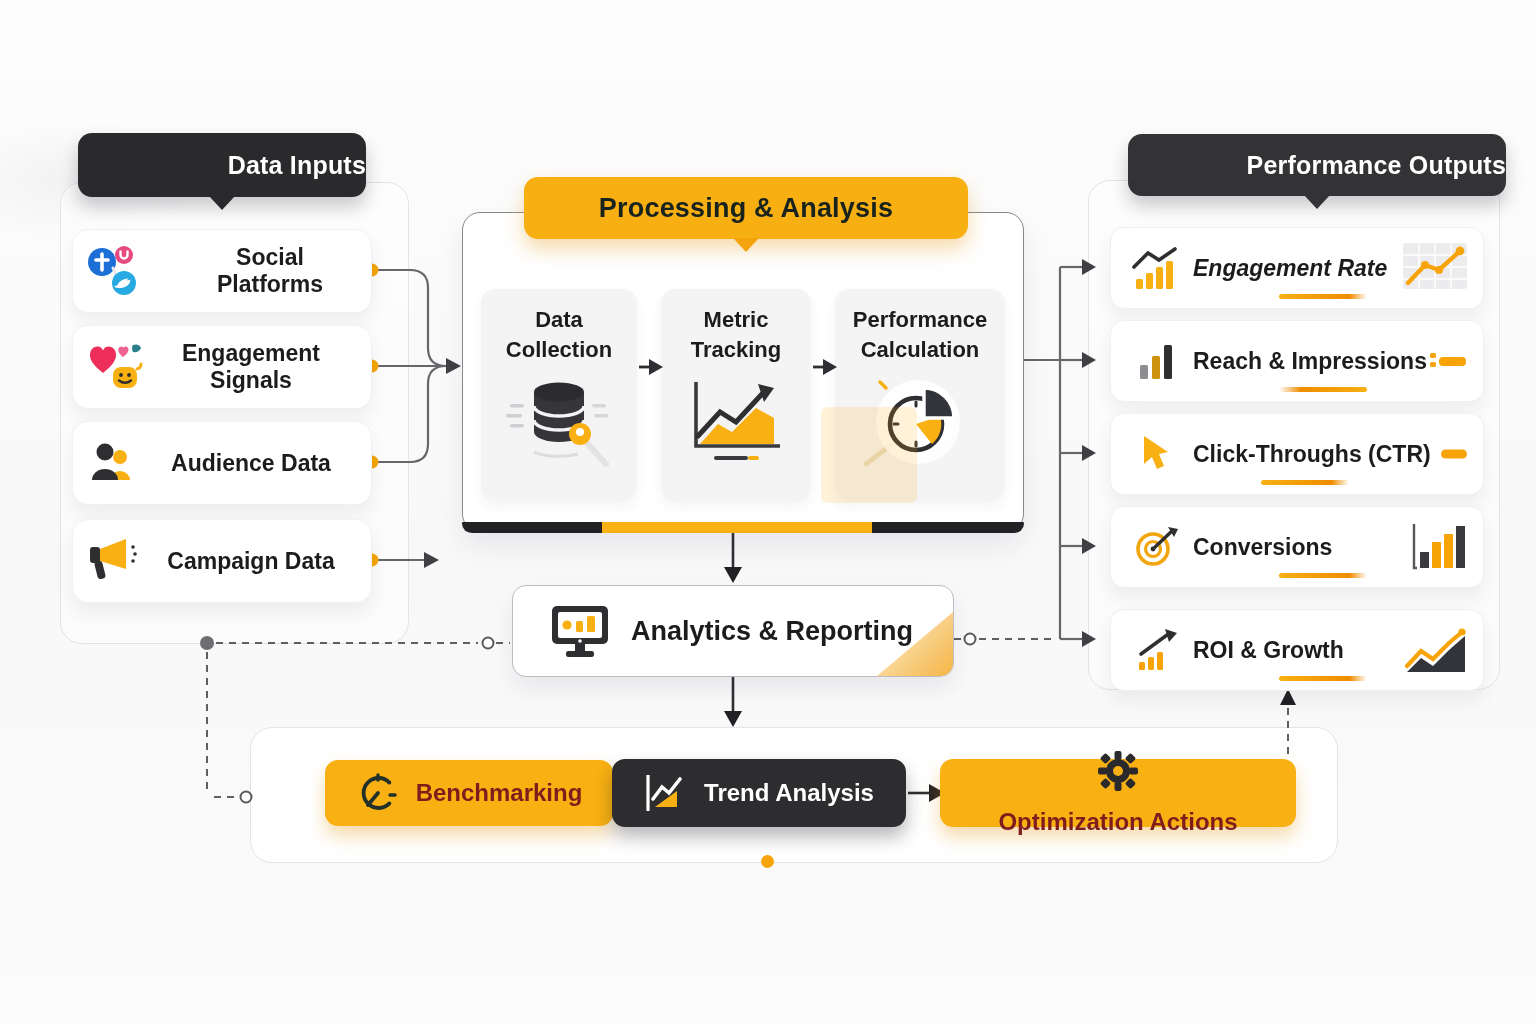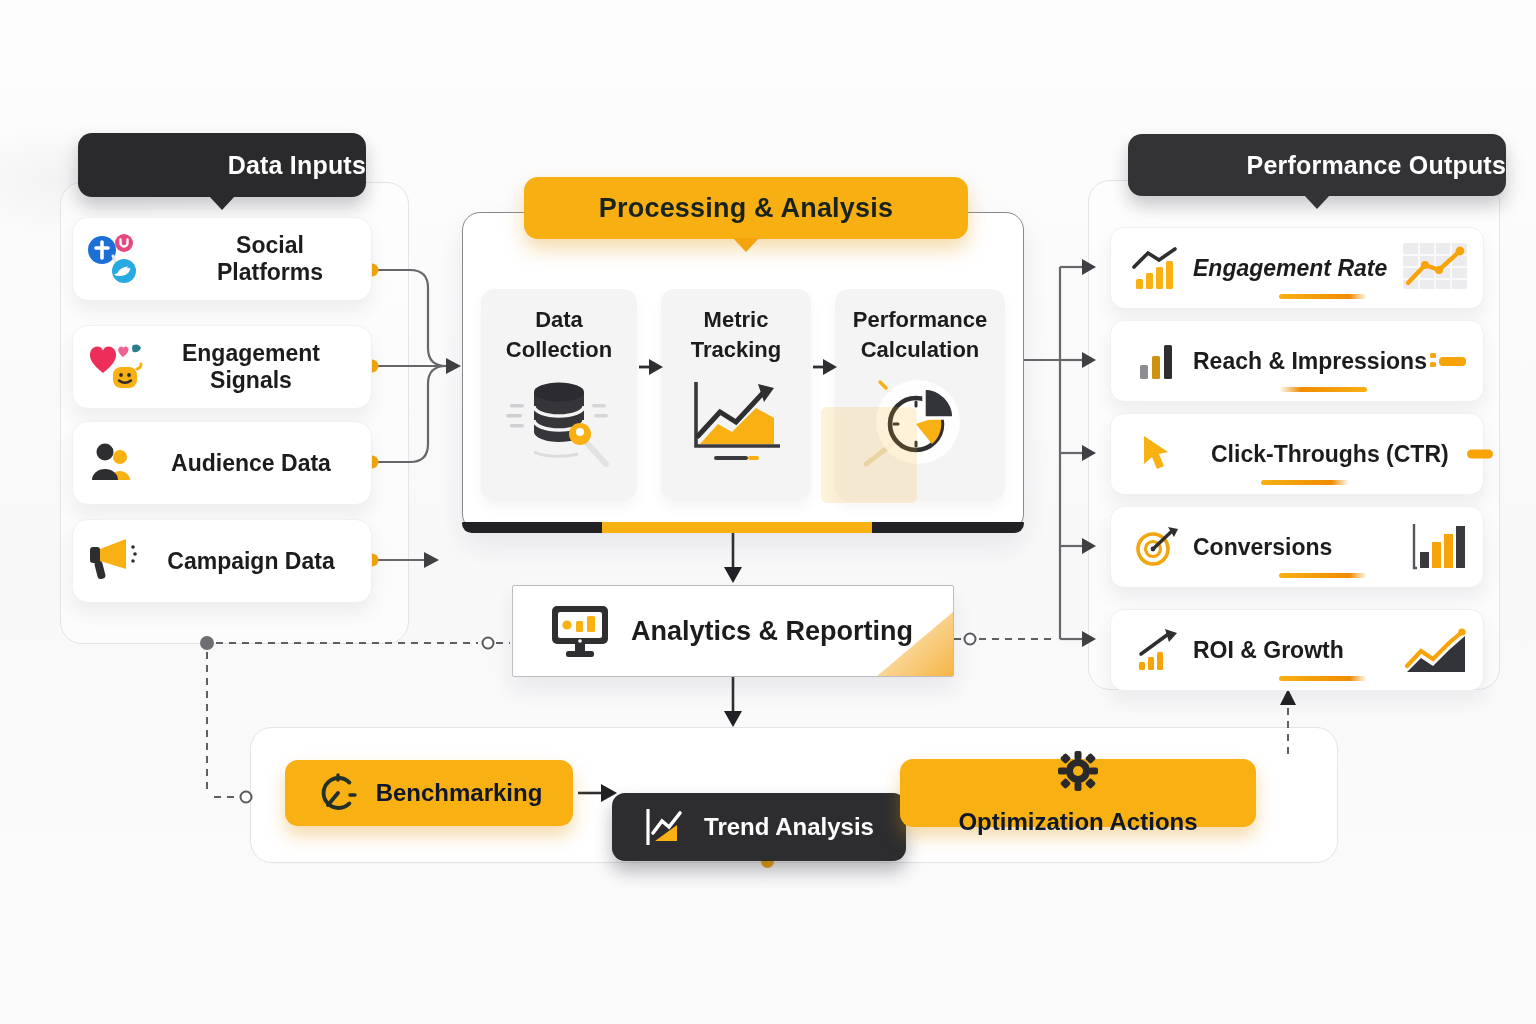--- a/index.html
+++ b/index.html
@@ -33,30 +33,30 @@
   .proc-bar{position:absolute;left:-1px;bottom:-2px;width:calc(100% + 2px);height:11px;border-radius:2px 2px 16px 16px;
     background:linear-gradient(90deg,#222225 0%,#222225 25%,#F8B013 25%,#F8B013 73%,#222225 73%,#222225 100%);}
   .step{
     position:absolute;top:76px;height:212px;background:#f4f4f5;border-radius:14px;
     box-shadow:0 6px 12px rgba(60,60,80,.05);text-align:center;
   }
   .step .t{font-weight:700;font-size:22px;line-height:1.35;margin-top:16px;}
   .step .ic{margin-top:12px;display:flex;justify-content:center;}
   .ar-box{
     position:absolute;left:512px;top:585px;width:440px;height:90px;background:#ffffff;
-    border:1.6px solid #bcbcc2;border-radius:2px;box-shadow:0 12px 22px rgba(40,40,60,.08);
+    border:1.6px solid #bcbcc2;border-radius:14px;box-shadow:0 12px 22px rgba(40,40,60,.08);
     display:flex;align-items:center;overflow:hidden;
   }
   .ar-box .corner{position:absolute;right:0;bottom:0;width:76px;height:64px;
     background:linear-gradient(135deg,rgba(250,200,100,.25),#F5B545);
     clip-path:polygon(100% 0,100% 100%,0 100%);}
   .ar-box .lbl{font-weight:700;font-size:27px;}
   .btm-btn{position:absolute;display:flex;align-items:center;justify-content:center;gap:16px;
     border-radius:13px;font-weight:700;font-size:24px;}
-  .btm-btn.yellow{background:#F8B013;color:#0f172a;box-shadow:0 10px 18px rgba(226,152,16,.35);}
+  .btm-btn.yellow{background:#F8B013;color:#7f1d1d;box-shadow:0 10px 18px rgba(226,152,16,.35);margin-left:40px;}
   .btm-btn.dark{background:#2d2d30;color:#ffffff;box-shadow:0 10px 18px rgba(20,20,30,.3);}
   .outcard{
     position:absolute;left:1110px;width:372px;height:80px;background:#ffffff;border:1px solid #f0f0f2;
     border-radius:14px;box-shadow:0 10px 18px rgba(50,50,70,.07);display:flex;align-items:center;
   }
   .outcard .ic{flex:0 0 52px;margin-left:20px;display:flex;justify-content:center;}
   .outcard .lbl{font-weight:700;font-size:23px;margin-left:10px;white-space:nowrap;}
   .outcard .aux{margin-left:auto;margin-right:16px;display:flex;align-items:center;}
   .outcard .uline{position:absolute;left:168px;bottom:9px;width:88px;height:5px;border-radius:3px;
     background:linear-gradient(90deg,#F8B013 0%,#F08C00 80%,rgba(240,140,0,0) 100%);}
@@ -133,21 +133,21 @@
       <circle cx="372" cy="462" r="6.5"></circle>
         <circle cx="372" cy="560" r="6.5"></circle>
     </g>
   </svg>
 
   <div class="hdr dark" style="left:78px;top:133px;width:288px;height:64px;font-size:25px;">
     <span>Data Inputs</span>
     <span class="caret"></span>
   </div>
 
-  <div class="incard" style="top:217px;gap:38px;">
+  <div class="incard" style="top:229px;gap:38px;">
     <span class="ic">
       <svg width="58" height="50" viewBox="0 0 58 50">
         <circle cx="16" cy="16" r="14" fill="#1b6fd6"></circle>
         <path d="M16 8 v16 M10 14 h12" stroke="#ffffff" stroke-width="3.6" stroke-linecap="round" fill="none"></path>
         <circle cx="38" cy="9" r="9" fill="#e64980"></circle>
         <path d="M34.5 5.5 v3.5 a3.5 3.5 0 0 0 7 0 v-3.5" stroke="#ffffff" stroke-width="2.4" fill="none" stroke-linecap="round"></path>
         <path d="M27 22 l5 12" stroke="#e8e8ea" stroke-width="3" stroke-linecap="round"></path>
         <circle cx="38" cy="37" r="12" fill="#27aae1"></circle>
         <path d="M31.5 39 q2.5 -6 11 -6.5 l-1.8 1.8 q3.5 .2 3.8 -0.8 q-.8 7.5 -9 8.5 q-5.5 .5 -7.5 -1.5 z" fill="#ffffff"></path>
       </svg>
@@ -304,21 +304,21 @@
       <svg width="44" height="44" viewBox="0 0 44 44">
         <path d="M33.4 32.4 A15 15 0 1 1 33.4 11.6" fill="none" stroke="#22302a" stroke-width="3.8" stroke-linecap="round"></path>
         <path d="M22 4 v5" stroke="#22302a" stroke-width="3.4" stroke-linecap="round"></path>
         <path d="M22 22 L12 34" stroke="#22302a" stroke-width="3.8" stroke-linecap="round"></path>
         <path d="M34 24 h5" stroke="#22302a" stroke-width="3.4" stroke-linecap="round"></path>
       </svg>
     </span>
     <span>Benchmarking</span>
   </div>
 
-  <div class="btm-btn dark" style="left:612px;top:759px;width:294px;height:68px;margin-top:34px;">
+  <div class="btm-btn dark" style="left:612px;top:759px;width:294px;height:68px;">
     <span style="display:flex;">
       <svg width="44" height="40" viewBox="0 0 44 40">
         <path d="M4 2 V38" stroke="#ffffff" stroke-width="3.2"></path>
         <polygon points="11,34 33,34 33,18" fill="#F8B013"></polygon>
         <path d="M9 26 L18 14 L25 20 L36 6" stroke="#ffffff" stroke-width="3.6" fill="none" stroke-linecap="round"></path>
       </svg>
     </span>
     <span>Trend Analysis</span>
   </div>
 
@@ -394,21 +394,21 @@
     <span class="uline" style="background:linear-gradient(90deg,rgba(240,140,0,0) 0%,#F08C00 25%,#F8B013 100%);"></span>
     <span class="aux">
       <svg width="38" height="22" viewBox="0 0 38 22">
         <rect x="1" y="3" width="6" height="5" rx="1.5" fill="#F8A409"></rect>
         <rect x="1" y="12" width="6" height="5" rx="1.5" fill="#F8A409"></rect>
         <rect x="10" y="7" width="27" height="9" rx="4" fill="#F8A409"></rect>
       </svg>
     </span>
   </div>
 
-  <div class="outcard" style="top:413px;gap:18px;">
+  <div class="outcard" style="top:413px;">
     <span class="ic">
       <svg width="34" height="40" viewBox="0 0 34 40">
         <polygon points="4,2 4,30 12,23 17,35 24,32 19,20 28,18" fill="#F8B013"></polygon>
       </svg>
     </span>
     <span class="lbl">Click-Throughs (CTR)</span>
     <span class="uline" style="left:150px;"></span>
     <span class="aux">
       <svg width="26" height="12" viewBox="0 0 26 12">
           <rect x="0" y="1.5" width="26" height="9" rx="4.5" fill="#F8A409"></rect>

